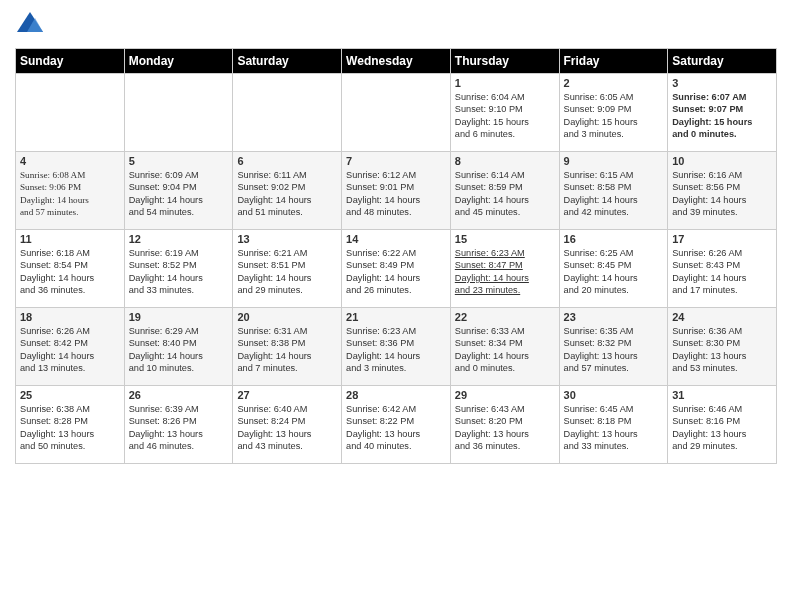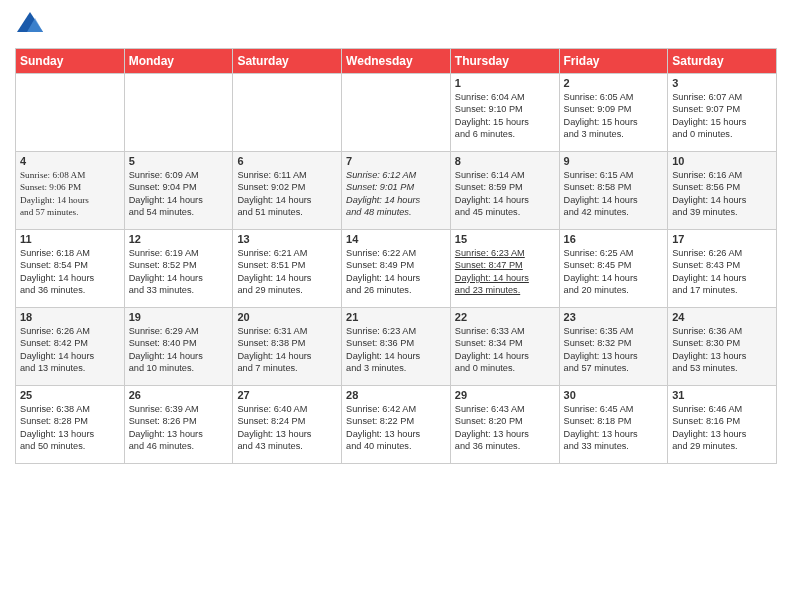--- a/index.html
+++ b/index.html
@@ -55,21 +55,21 @@
     .location {
       font-size: 16px;
       color: #333;
     }
     table {
       width: 100%;
       border-collapse: collapse;
       table-layout: fixed;
     }
     th {
-      background-color: #ef4444;
+      background-color: #000000;
       color: #fff;
       font-size: 12px;
       font-weight: bold;
       padding: 5px 4px;
       text-align: left;
       border: 1px solid #ccc;
     }
     td {
       border: 1px solid #ccc;
       vertical-align: top;
@@ -136,39 +136,39 @@
           <td class="empty-cell"></td>
           <td class="empty-cell"></td>
           <td><span class="day-num">1</span><span class="cell-text" style="white-space: pre-line;">Sunrise: 6:04 AM
 Sunset: 9:10 PM
 Daylight: 15 hours
 and 6 minutes.</span></td>
           <td><span class="day-num">2</span><span class="cell-text" style="white-space: pre-line;">Sunrise: 6:05 AM
 Sunset: 9:09 PM
 Daylight: 15 hours
 and 3 minutes.</span></td>
-          <td><span class="day-num">3</span><span class="cell-text" style="white-space: pre-line;">Sunrise: 6:07 AM
+          <td><span class="day-num">3</span><span class="cell-text" style="white-space: pre-line; font-weight: bold;">Sunrise: 6:07 AM
 Sunset: 9:07 PM
 Daylight: 15 hours
 and 0 minutes.</span></td>
         </tr>
         <tr>
           <td><span class="day-num">4</span><span class="cell-text" style="white-space: pre-line; font-family: Liberation Serif, serif;">Sunrise: 6:08 AM
 Sunset: 9:06 PM
 Daylight: 14 hours
 and 57 minutes.</span></td>
           <td><span class="day-num">5</span><span class="cell-text" style="white-space: pre-line;">Sunrise: 6:09 AM
 Sunset: 9:04 PM
 Daylight: 14 hours
 and 54 minutes.</span></td>
           <td><span class="day-num">6</span><span class="cell-text" style="white-space: pre-line;">Sunrise: 6:11 AM
 Sunset: 9:02 PM
 Daylight: 14 hours
 and 51 minutes.</span></td>
-          <td><span class="day-num">7</span><span class="cell-text" style="white-space: pre-line; font-style: italic;">Sunrise: 6:12 AM
+          <td><span class="day-num">7</span><span class="cell-text" style="white-space: pre-line;">Sunrise: 6:12 AM
 Sunset: 9:01 PM
 Daylight: 14 hours
 and 48 minutes.</span></td>
           <td><span class="day-num">8</span><span class="cell-text" style="white-space: pre-line;">Sunrise: 6:14 AM
 Sunset: 8:59 PM
 Daylight: 14 hours
 and 45 minutes.</span></td>
           <td><span class="day-num">9</span><span class="cell-text" style="white-space: pre-line;">Sunrise: 6:15 AM
 Sunset: 8:58 PM
 Daylight: 14 hours

